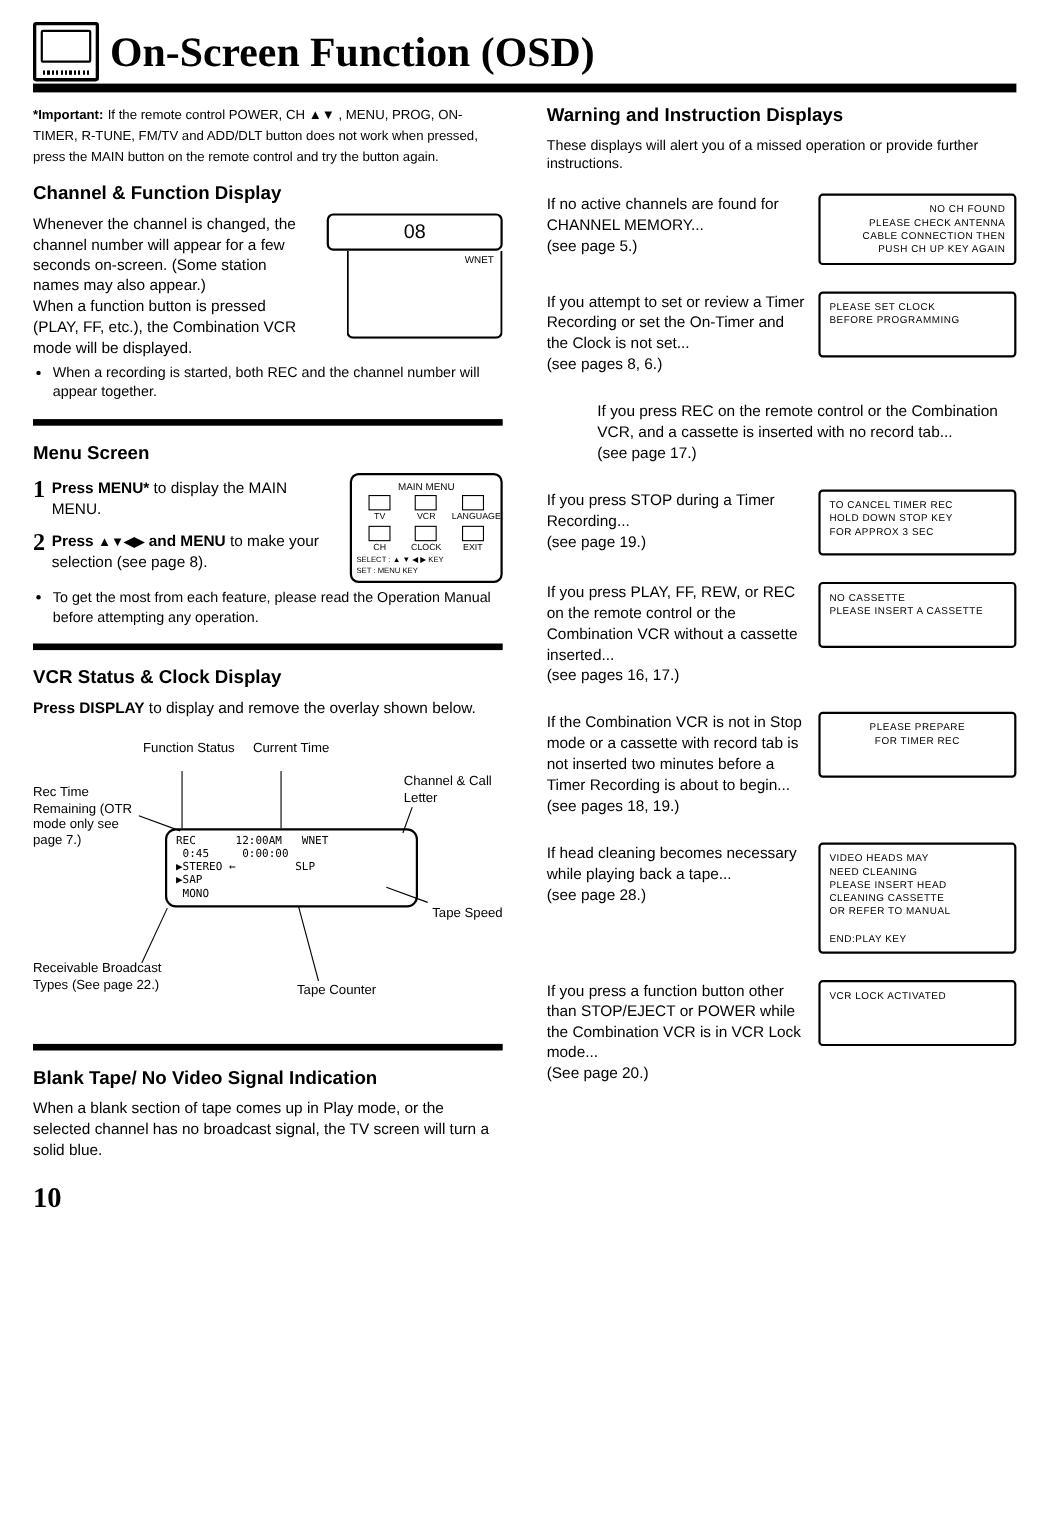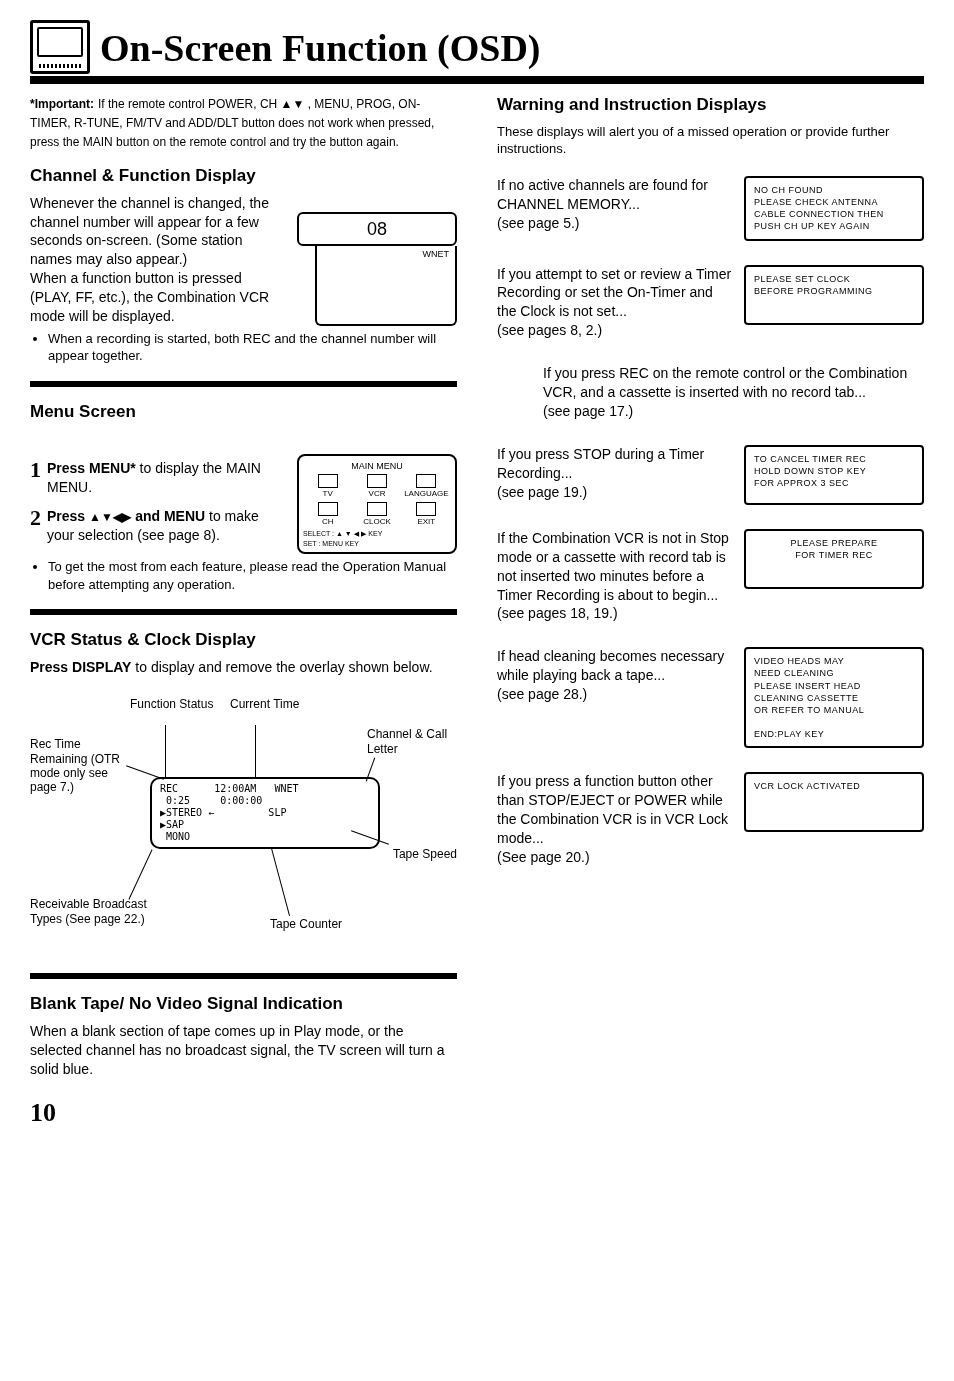--- a/index.html
+++ b/index.html
@@ -61,21 +61,21 @@
     font-weight: bold;
     margin: 14px 0 6px 0;
   }
   .thick-rule {
     border-top: 6px solid #000;
     margin: 16px 0 6px 0;
   }
   .body-text { font-size: 14px; }
   ul.bullets { margin: 4px 0 0 0; padding-left: 18px; }
   ul.bullets li { margin-bottom: 4px; font-size: 13px; }
-  .flex-row { display: flex; align-items: flex-end; gap: 10px; }
+  .flex-row { display: flex; align-items: flex-start; gap: 10px; }
   .channel-box {
     width: 160px;
     flex-shrink: 0;
   }
   .channel-top {
     border: 2px solid #000;
     border-radius: 6px;
     height: 34px;
     display: flex;
     align-items: center;
@@ -89,28 +89,27 @@
     height: 80px;
     margin-left: 18px;
     position: relative;
     font-size: 9px;
   }
   .channel-bottom .wnet { position: absolute; top: 2px; right: 6px; }
   .step-list { margin: 4px 0; }
   .step { display: flex; gap: 6px; font-size: 14px; margin-bottom: 10px; }
   .step-num { font-size: 22px; font-weight: bold; font-family: "Times New Roman", serif; line-height: 1; }
   .menu-box {
-    width: 160px;
+    width: 139px;
     border: 2px solid #000;
     border-radius: 8px;
     padding: 4px;
     font-size: 8px;
     text-align: center;
     flex-shrink: 0;
-    margin-top: 24px;
   }
   .menu-box .title { font-size: 9px; margin-bottom: 2px; }
   .menu-icons { display: flex; justify-content: space-around; margin-bottom: 2px; }
   .menu-icon-cell { width: 30%; }
   .menu-icon-box { border: 1px solid #000; height: 14px; margin: 0 auto 1px; width: 20px; }
   .menu-footer { font-size: 7px; text-align: left; margin-top: 2px; line-height: 1.2; }
   .clock-diagram {
     margin: 20px 0 10px 0;
     font-size: 10px;
     position: relative;
@@ -252,21 +251,21 @@
       <div class="line" style="top:28px;left:135px;width:1px;height:52px;"></div>
       <div class="line" style="top:28px;left:225px;width:1px;height:52px;"></div>
       <div class="line" style="top:60px;left:340px;width:1px;height:25px;transform:rotate(20deg);"></div>
       <div class="line" style="top:75px;left:95px;width:40px;height:1px;transform:rotate(20deg);"></div>
       <div class="line" style="top:140px;left:320px;width:40px;height:1px;transform:rotate(20deg);"></div>
       <div class="line" style="top:150px;left:250px;width:1px;height:70px;transform:rotate(-15deg);"></div>
       <div class="line" style="top:150px;left:110px;width:1px;height:55px;transform:rotate(25deg);"></div>
 
       <div class="clock-screen">
         <div style="white-space:pre;">REC      12:00AM   WNET</div>
-        <div style="white-space:pre;"> 0:25     0:00:00</div>
+        <div style="white-space:pre;"> 0:45     0:00:00</div>
         <div style="white-space:pre;">▶STEREO ←         SLP</div>
         <div style="white-space:pre;">▶SAP</div>
         <div style="white-space:pre;"> MONO</div>
       </div>
     </div>
 
     <div class="thick-rule"></div>
     <h2>Blank Tape/ No Video Signal Indication</h2>
     <div class="body-text">When a blank section of tape comes up in Play mode, or the selected channel has no broadcast signal, the TV screen will turn a solid blue.</div>
 
@@ -275,45 +274,53 @@
 
   <div class="col">
     <h2 style="margin-top:0;">Warning and Instruction Displays</h2>
     <div class="body-text" style="font-size:13px;margin-bottom:18px;">These displays will alert you of a missed operation or provide further instructions.</div>
 
     <div id="warn-list">
         <div class="warn-row">
           <div class="warn-text" style="white-space: pre-line;">If no active channels are found for CHANNEL MEMORY...
 (see page 5.)</div>
           <div class="warn-box">
-            <div class="osd-box" style="white-space: pre-line; text-align: left;">NO CH FOUND
+            <div class="osd-box" style="white-space: pre-line; text-align: right;">NO CH FOUND
 PLEASE CHECK ANTENNA
 CABLE CONNECTION THEN
 PUSH CH UP KEY AGAIN</div>
           </div>
         </div>
         <div class="warn-row">
           <div class="warn-text" style="white-space: pre-line;">If you attempt to set or review a Timer Recording or set the On-Timer and the Clock is not set...
-(see pages 8, 2.)</div>
+(see pages 8, 6.)</div>
           <div class="warn-box">
             <div class="osd-box" style="white-space: pre-line;">PLEASE SET CLOCK
 BEFORE PROGRAMMING</div>
           </div>
         </div>
         <div class="warn-row">
           <div class="warn-text" style="white-space: pre-line; margin-left: 46px;">If you press REC on the remote control or the Combination VCR, and a cassette is inserted with no record tab...
 (see page 17.)</div>
         </div>
         <div class="warn-row">
           <div class="warn-text" style="white-space: pre-line;">If you press STOP during a Timer Recording...
 (see page 19.)</div>
           <div class="warn-box">
             <div class="osd-box" style="white-space: pre-line;">TO CANCEL TIMER REC
 HOLD DOWN STOP KEY
 FOR APPROX 3 SEC</div>
+          </div>
+        </div>
+        <div class="warn-row">
+          <div class="warn-text" style="white-space: pre-line;">If you press PLAY, FF, REW, or REC on the remote control or the Combination VCR without a cassette inserted...
+(see pages 16, 17.)</div>
+          <div class="warn-box">
+            <div class="osd-box" style="white-space: pre-line;">NO CASSETTE
+PLEASE INSERT A CASSETTE</div>
           </div>
         </div>
         <div class="warn-row">
           <div class="warn-text" style="white-space: pre-line;">If the Combination VCR is not in Stop mode or a cassette with record tab is not inserted two minutes before a Timer Recording is about to begin...
 (see pages 18, 19.)</div>
           <div class="warn-box">
             <div class="osd-box" style="white-space: pre-line; text-align: center;">PLEASE PREPARE
 FOR TIMER REC</div>
           </div>
         </div>

